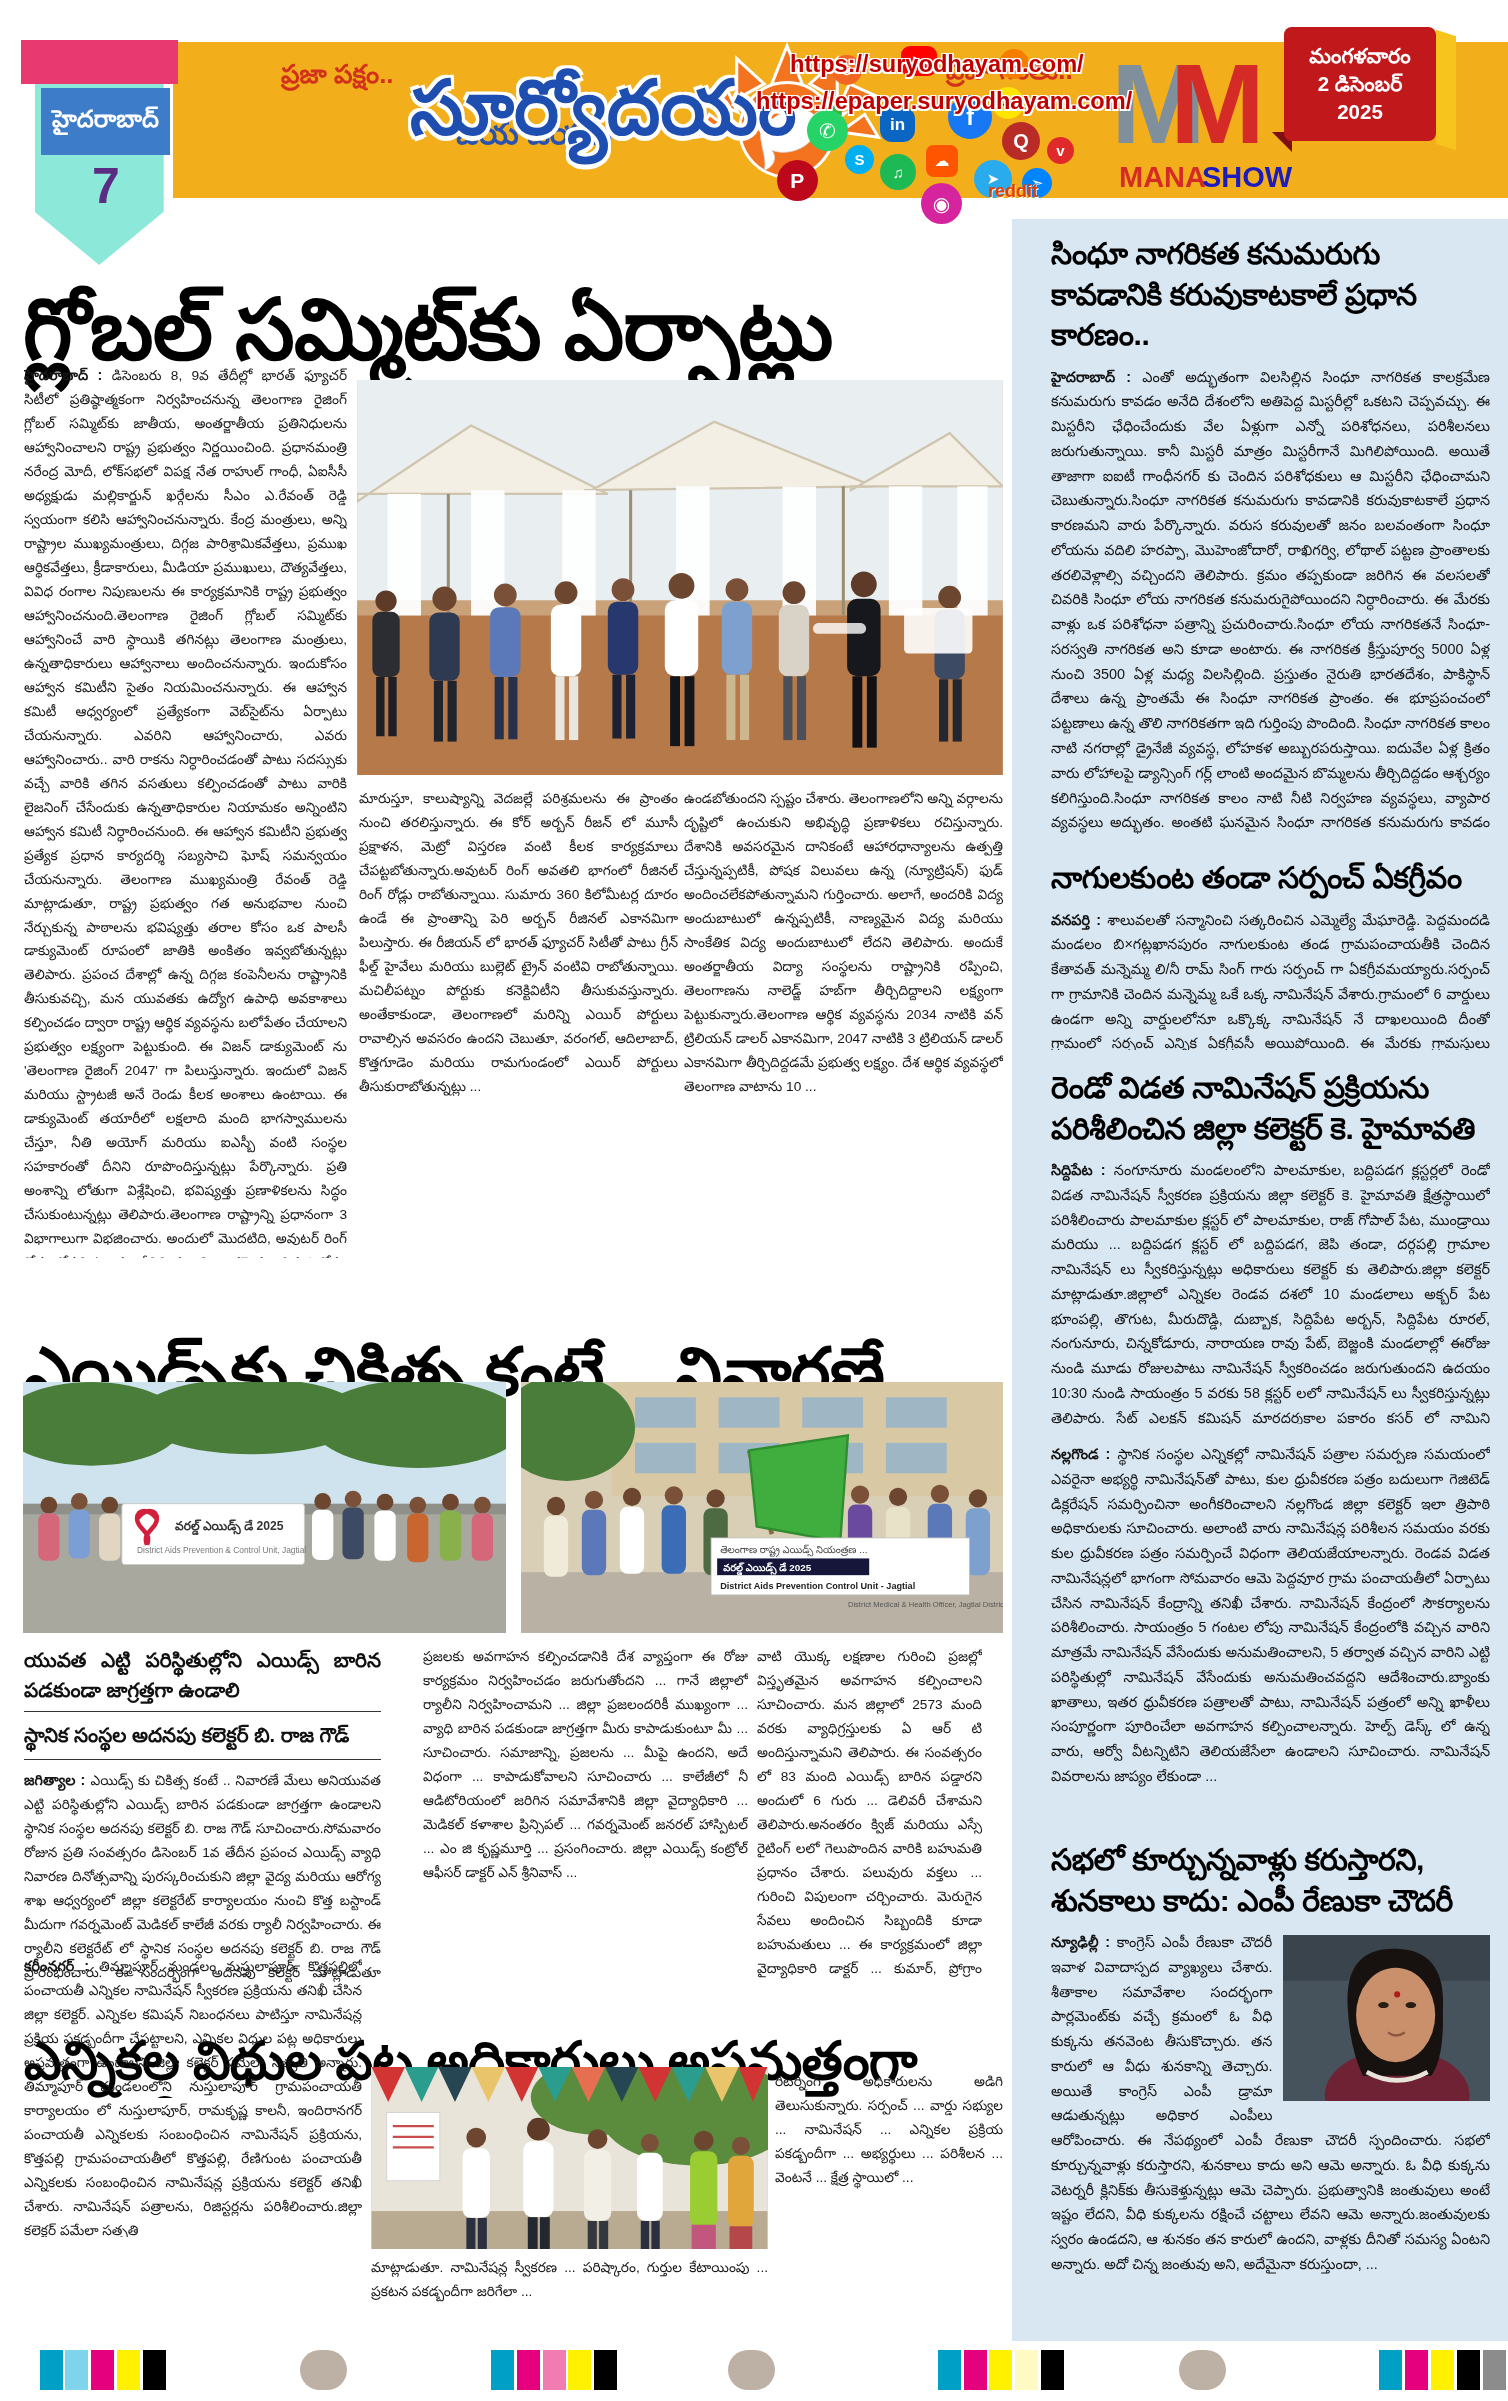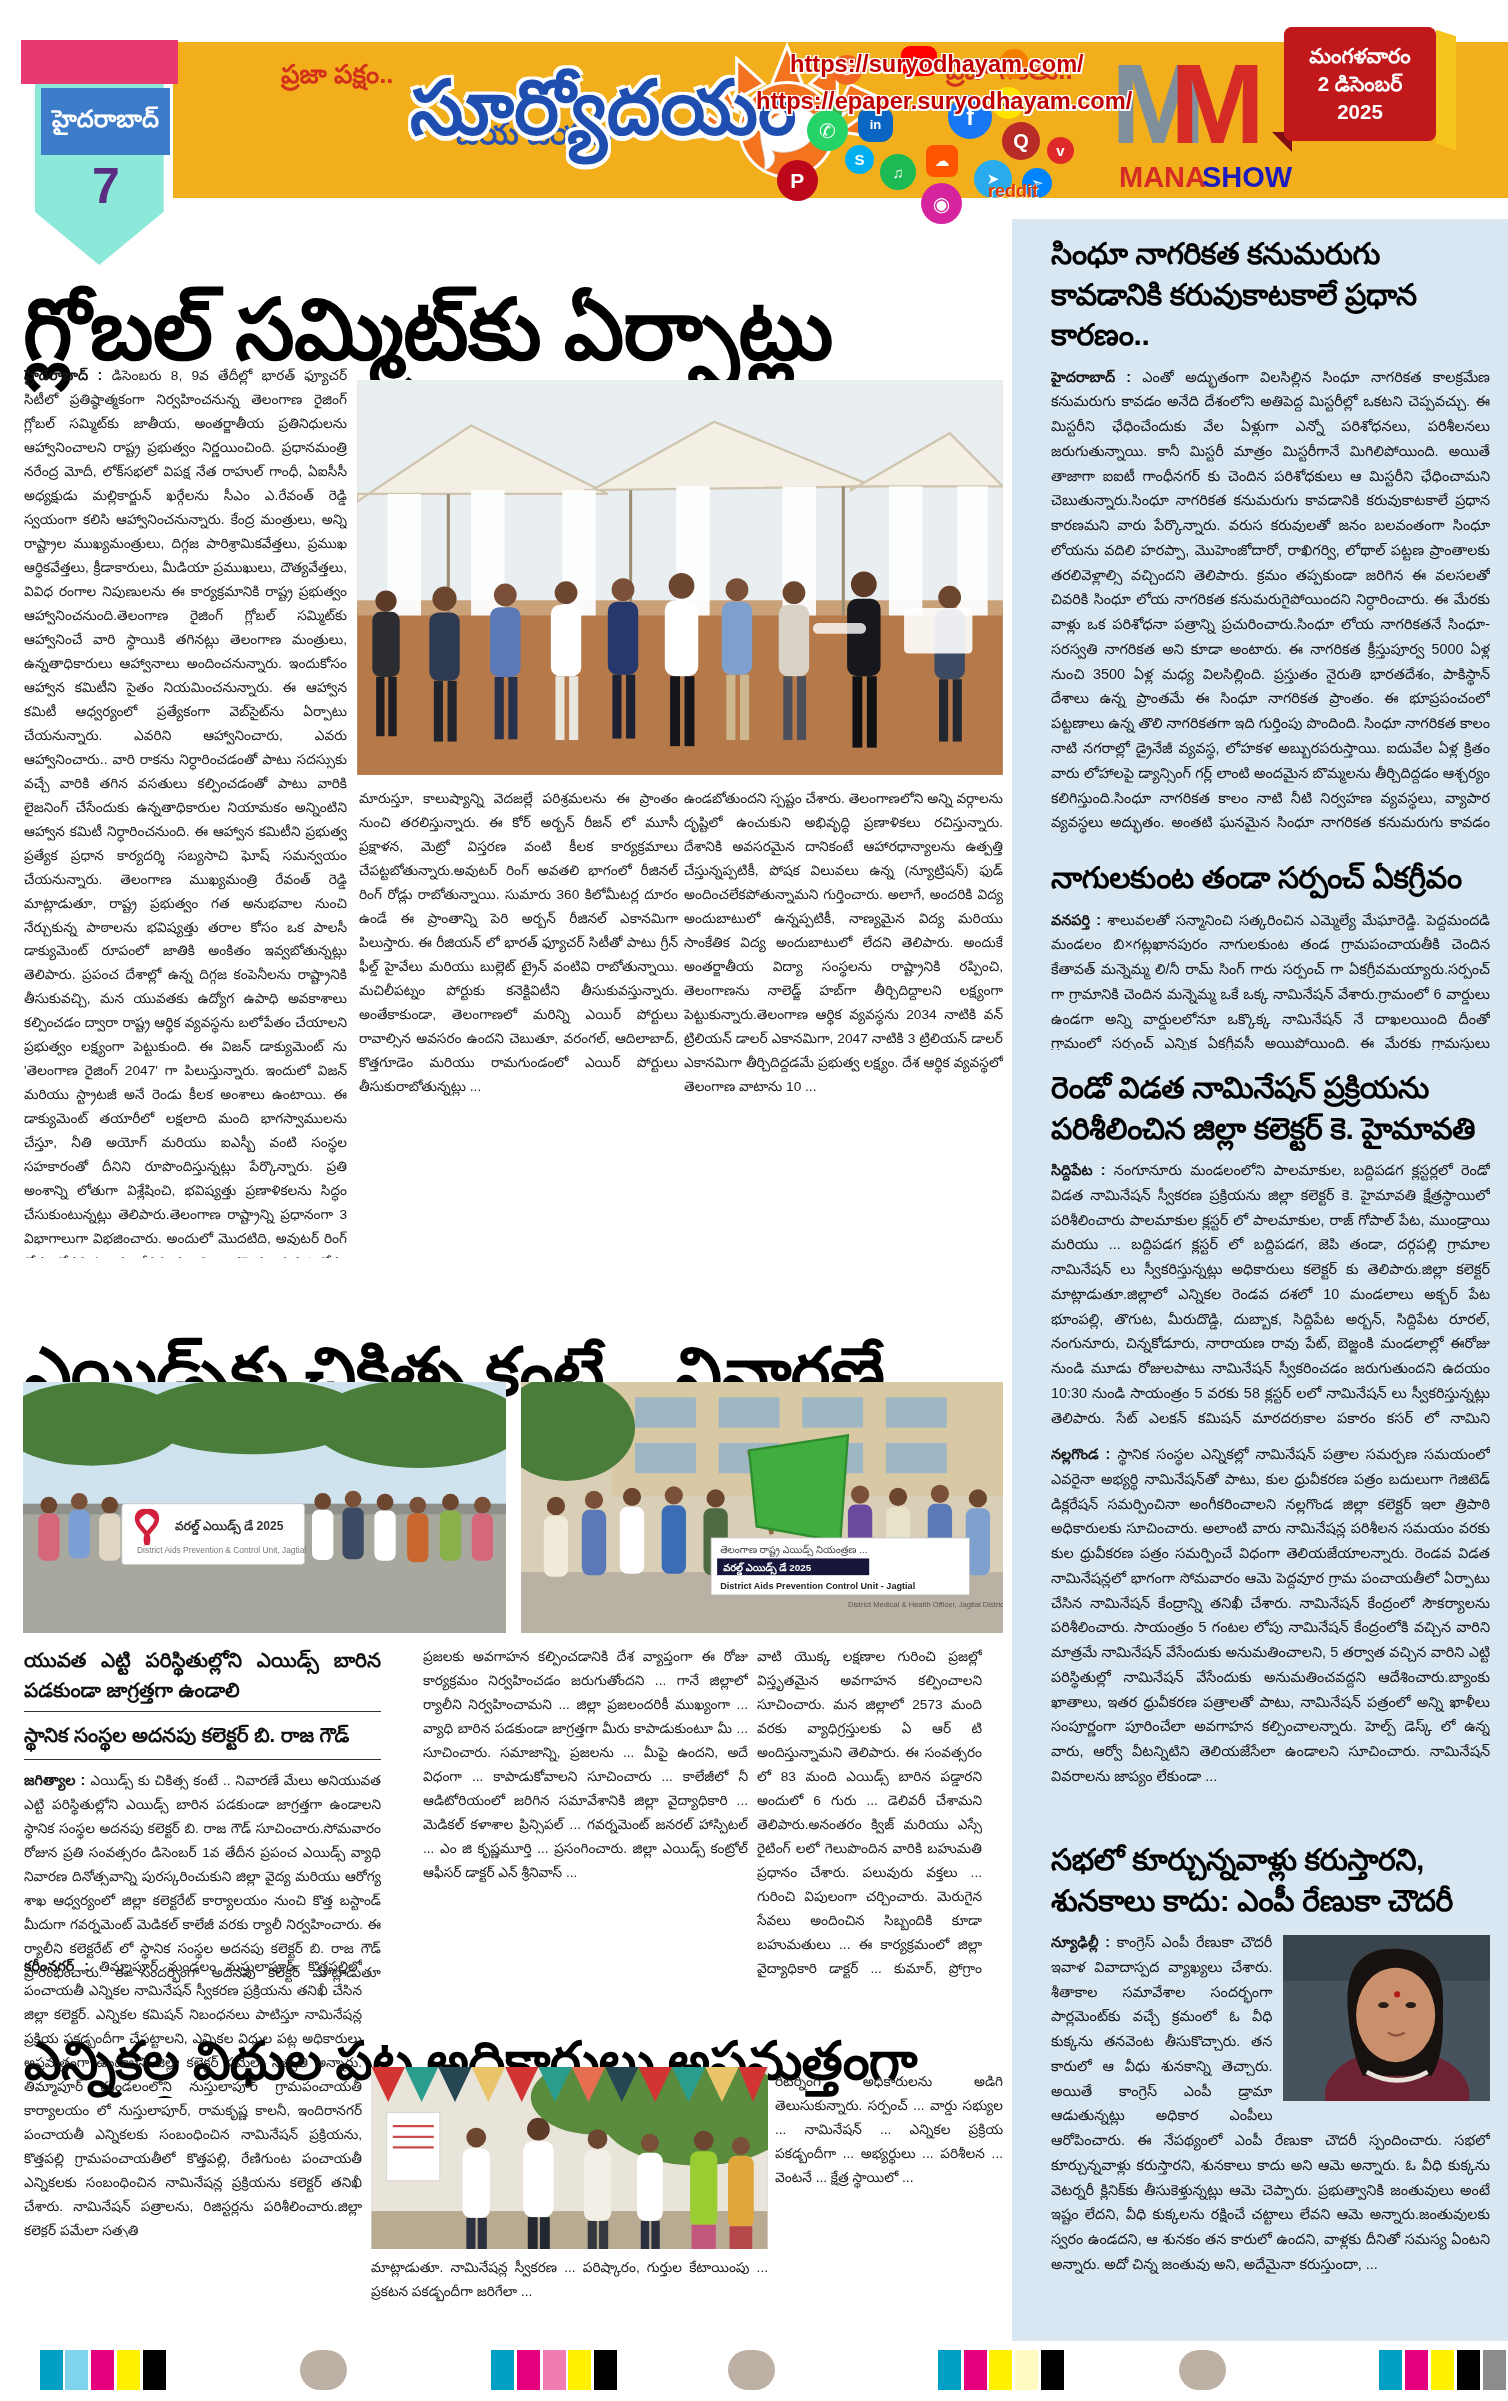--- a/index.html
+++ b/index.html
@@ -112,21 +112,21 @@
         </div>
       <div class="sicon" style="left: 232px; top: 47px; width: 32px; height: 32px; color: rgb(68, 68, 68); background: rgb(255, 228, 0);">
           <span>✻</span>
         </div>
       <div class="sicon" style="left: 47px; top: 70px; width: 41px; height: 41px; font-size: 20px; background: rgb(37, 211, 102);">
           <span>✆</span>
         </div>
       <div class="sicon" style="left: 188px; top: 55px; width: 44px; height: 44px; font-size: 23px; background: rgb(24, 119, 242);">
           <span>f</span>
         </div>
-      <div class="sicon" style="left: 98px; top: 67px; width: 35px; height: 35px; border-radius: 12px; font-size: 13px; background: rgb(10, 102, 194);">
+      <div class="sicon" style="left: 120px; top: 67px; width: 35px; height: 35px; border-radius: 12px; font-size: 17px; background: rgb(10, 102, 194);">
           <span>in</span>
         </div>
       <div class="sicon" style="left: 85px; top: 105px; width: 29px; height: 29px; background: rgb(0, 175, 240);">
           <span>S</span>
         </div>
       <div class="sicon" style="left: 120px; top: 114px; width: 36px; height: 36px; background: rgb(29, 185, 84);">
           <span>♫</span>
         </div>
       <div class="sicon" style="left: 166px; top: 105px; width: 32px; height: 32px; border-radius: 7.6px; background: rgb(255, 85, 0);">
           <span>☁</span>

